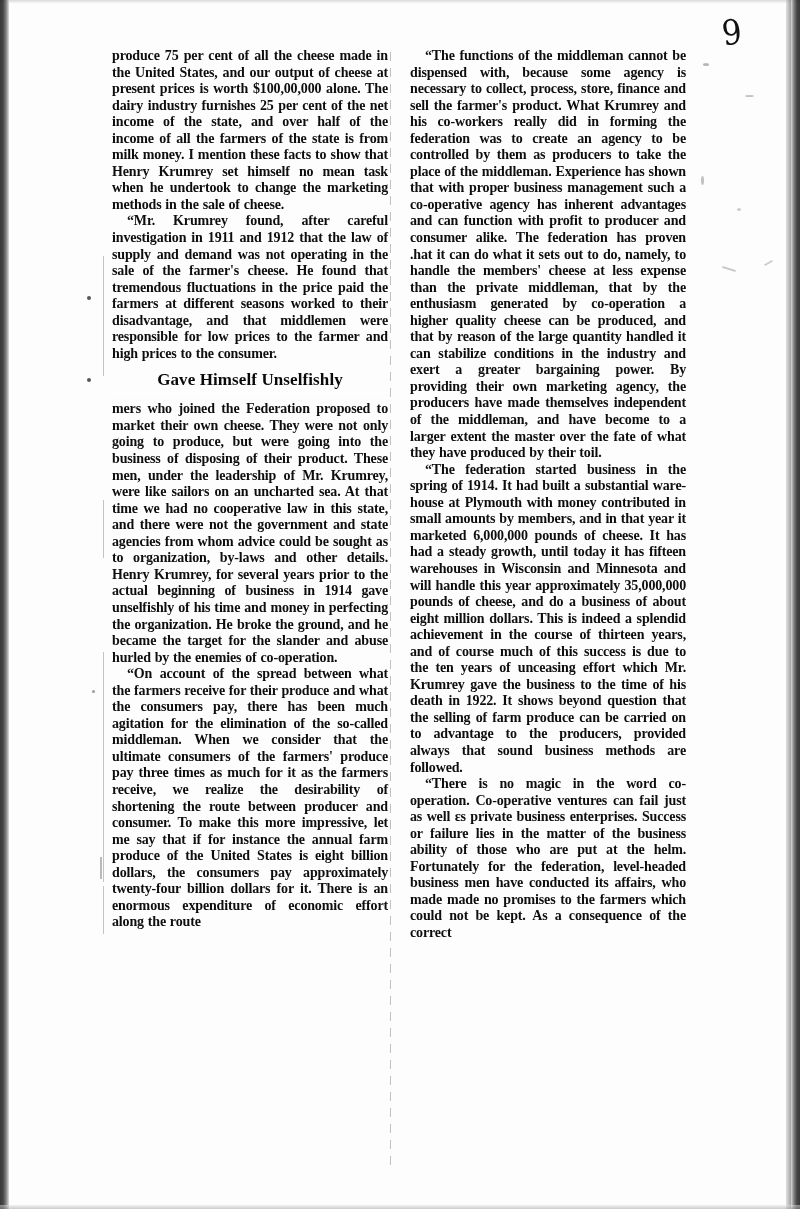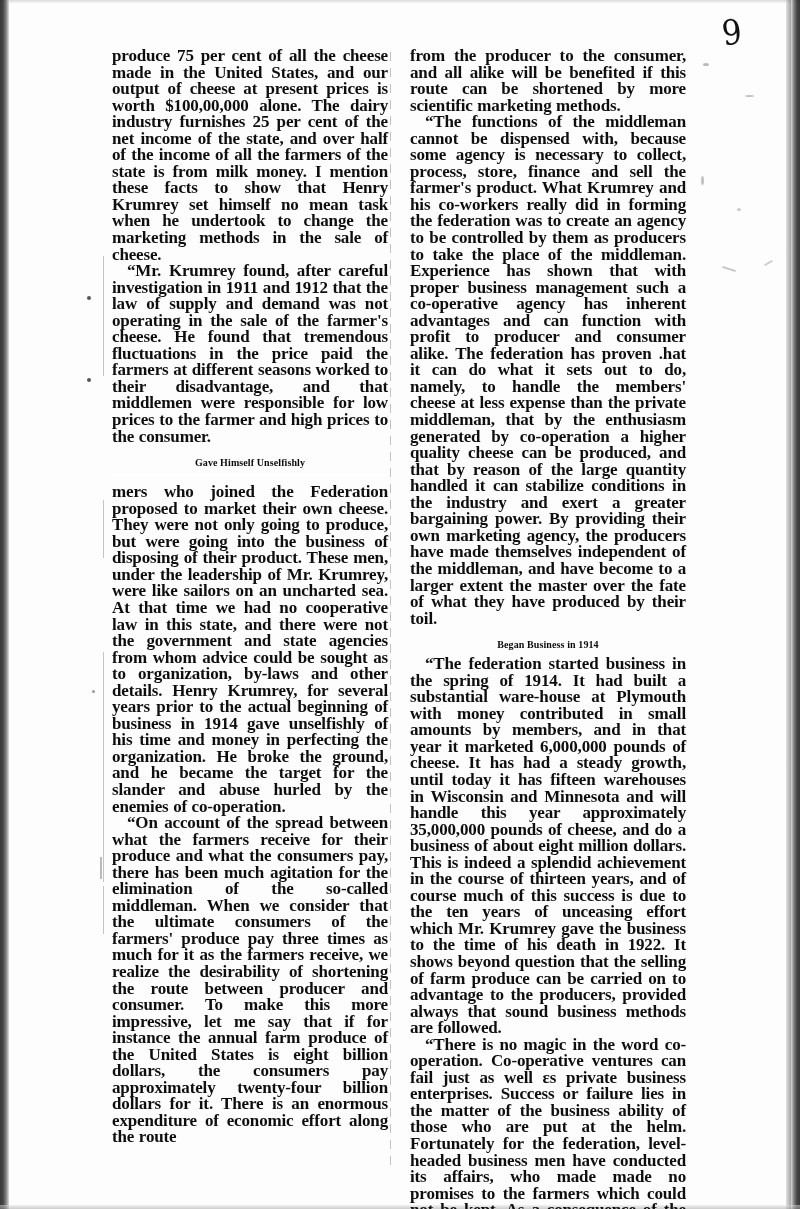--- a/index.html
+++ b/index.html
@@ -97,35 +97,35 @@
     height: 1120px;
     background: repeating-linear-gradient(
         to bottom,
         #a9a9a9 0px, #a9a9a9 9px,
         rgba(255,255,255,0) 9px, rgba(255,255,255,0) 16px);
     opacity: .72;
   }
 
   p.para {
     margin: 0;
-    font-size: 17px;
+    font-size: 14px;
     line-height: 16.55px;
     text-align: justify;
     text-indent: 15px;
     color: #0e0e0e;
     font-weight: 700;
     letter-spacing: -0.15px;
     word-spacing: .5px;
     -webkit-font-smoothing: none;
   }
   p.para.noindent { text-indent: 0; }
 
   h2.subhead {
     margin: 9px 0 3px 0;
-    font-size: 10px;
+    font-size: 17px;
     line-height: 17px;
     text-align: center;
     font-weight: 700;
     color: #0a0a0a;
     letter-spacing: .1px;
   }
 
   
   .ink-light   { color: #4b4b4b; font-weight: 700; }
   .ink-lighter { color: #606060; font-weight: 700; }
@@ -204,25 +204,23 @@
 
         <div class="seam"></div>
 
         <p class="para noindent ink-light">mers who joined the Federation proposed to market their own cheese. They were not only going to produce, but were going into the business of disposing of their product. These men, under the leadership of Mr. Krumrey, were like sailors on an uncharted sea. At that time we had no cooperative law in this state, and there were not the government and state agencies from whom advice could be sought as to organization, by-laws and other details. Henry Krumrey, for several years prior to the actual beginning of business in 1914 gave unselfishly of his time and money in perfecting the organization. He broke the ground, and he became the target for the slander and abuse hurled by the enemies of co-operation.</p>
 
         <p class="para">“On account of the spread between what the farmers receive for their produce and what the consumers pay, there has been much agitation for the elimination of the so-called middleman. When we consider that the ultimate consumers of the farmers' produce pay three times as much for it as the farmers receive, we realize the desirability of shortening the route between producer and consumer. To make this more impressive, let me say that if for instance the annual farm produce of the United States is eight billion dollars, the consumers pay approximately twenty-four billion dollars for it. There is an enormous expenditure of economic effort along the route</p>
       </div>
 
       <div class="col">
 
-        <p class="para noindent">from the producer to the consumer, and all alike will be benefited if this route can be shortened by more scientific marketing methods.</p>
 
         <p class="para ink-lighter">“The functions of the middleman cannot be dispensed with, because some agency is necessary to collect, process, store, finance and sell the farmer's product. What Krumrey and his co-workers really did in forming the federation was to create an agency to be controlled by them as producers to take the place of the middleman. Experience has shown that with proper business management such a co-operative agency has inherent advantages and can function with profit to producer and consumer alike. The federation has proven .hat it can do what it sets out to do, namely, to handle the members' cheese at less expense than the private middleman, that by the enthusiasm generated by co-operation a higher quality cheese can be produced, and that by reason of the large quantity handled it can stabilize conditions in the industry and exert a greater bargaining power. By providing their own marketing agency, the producers have made themselves independent of the middleman, and have become to a larger extent the master over the fate of what they have produced by their toil.</p>
 
-        <h2 class="subhead">Began Business in 1914</h2>
 
         <p class="para">“The federation started business in the spring of 1914. It had built a substantial ware-house at Plymouth with money contributed in small amounts by members, and in that year it marketed 6,000,000 pounds of cheese. It has had a steady growth, until today it has fifteen warehouses in Wisconsin and Minnesota and will handle this year approximately 35,000,000 pounds of cheese, and do a business of about eight million dollars. This is indeed a splendid achievement in the course of thirteen years, and of course much of this success is due to the ten years of unceasing effort which Mr. Krumrey gave the business to the time of his death in 1922. It shows beyond question that the selling of farm produce can be carried on to advantage to the producers, provided always that sound business methods are followed.</p>
 
         <p class="para">“There is no magic in the word co-operation. Co-operative ventures can fail just as well ɛs private business enterprises. Success or failure lies in the matter of the business ability of those who are put at the helm. Fortunately for the federation, level-headed business men have conducted its affairs, who made made no promises to the farmers which could not be kept. As a consequence of the correct</p>
       </div>
 
     </div>
   </div>
 </div>
 

